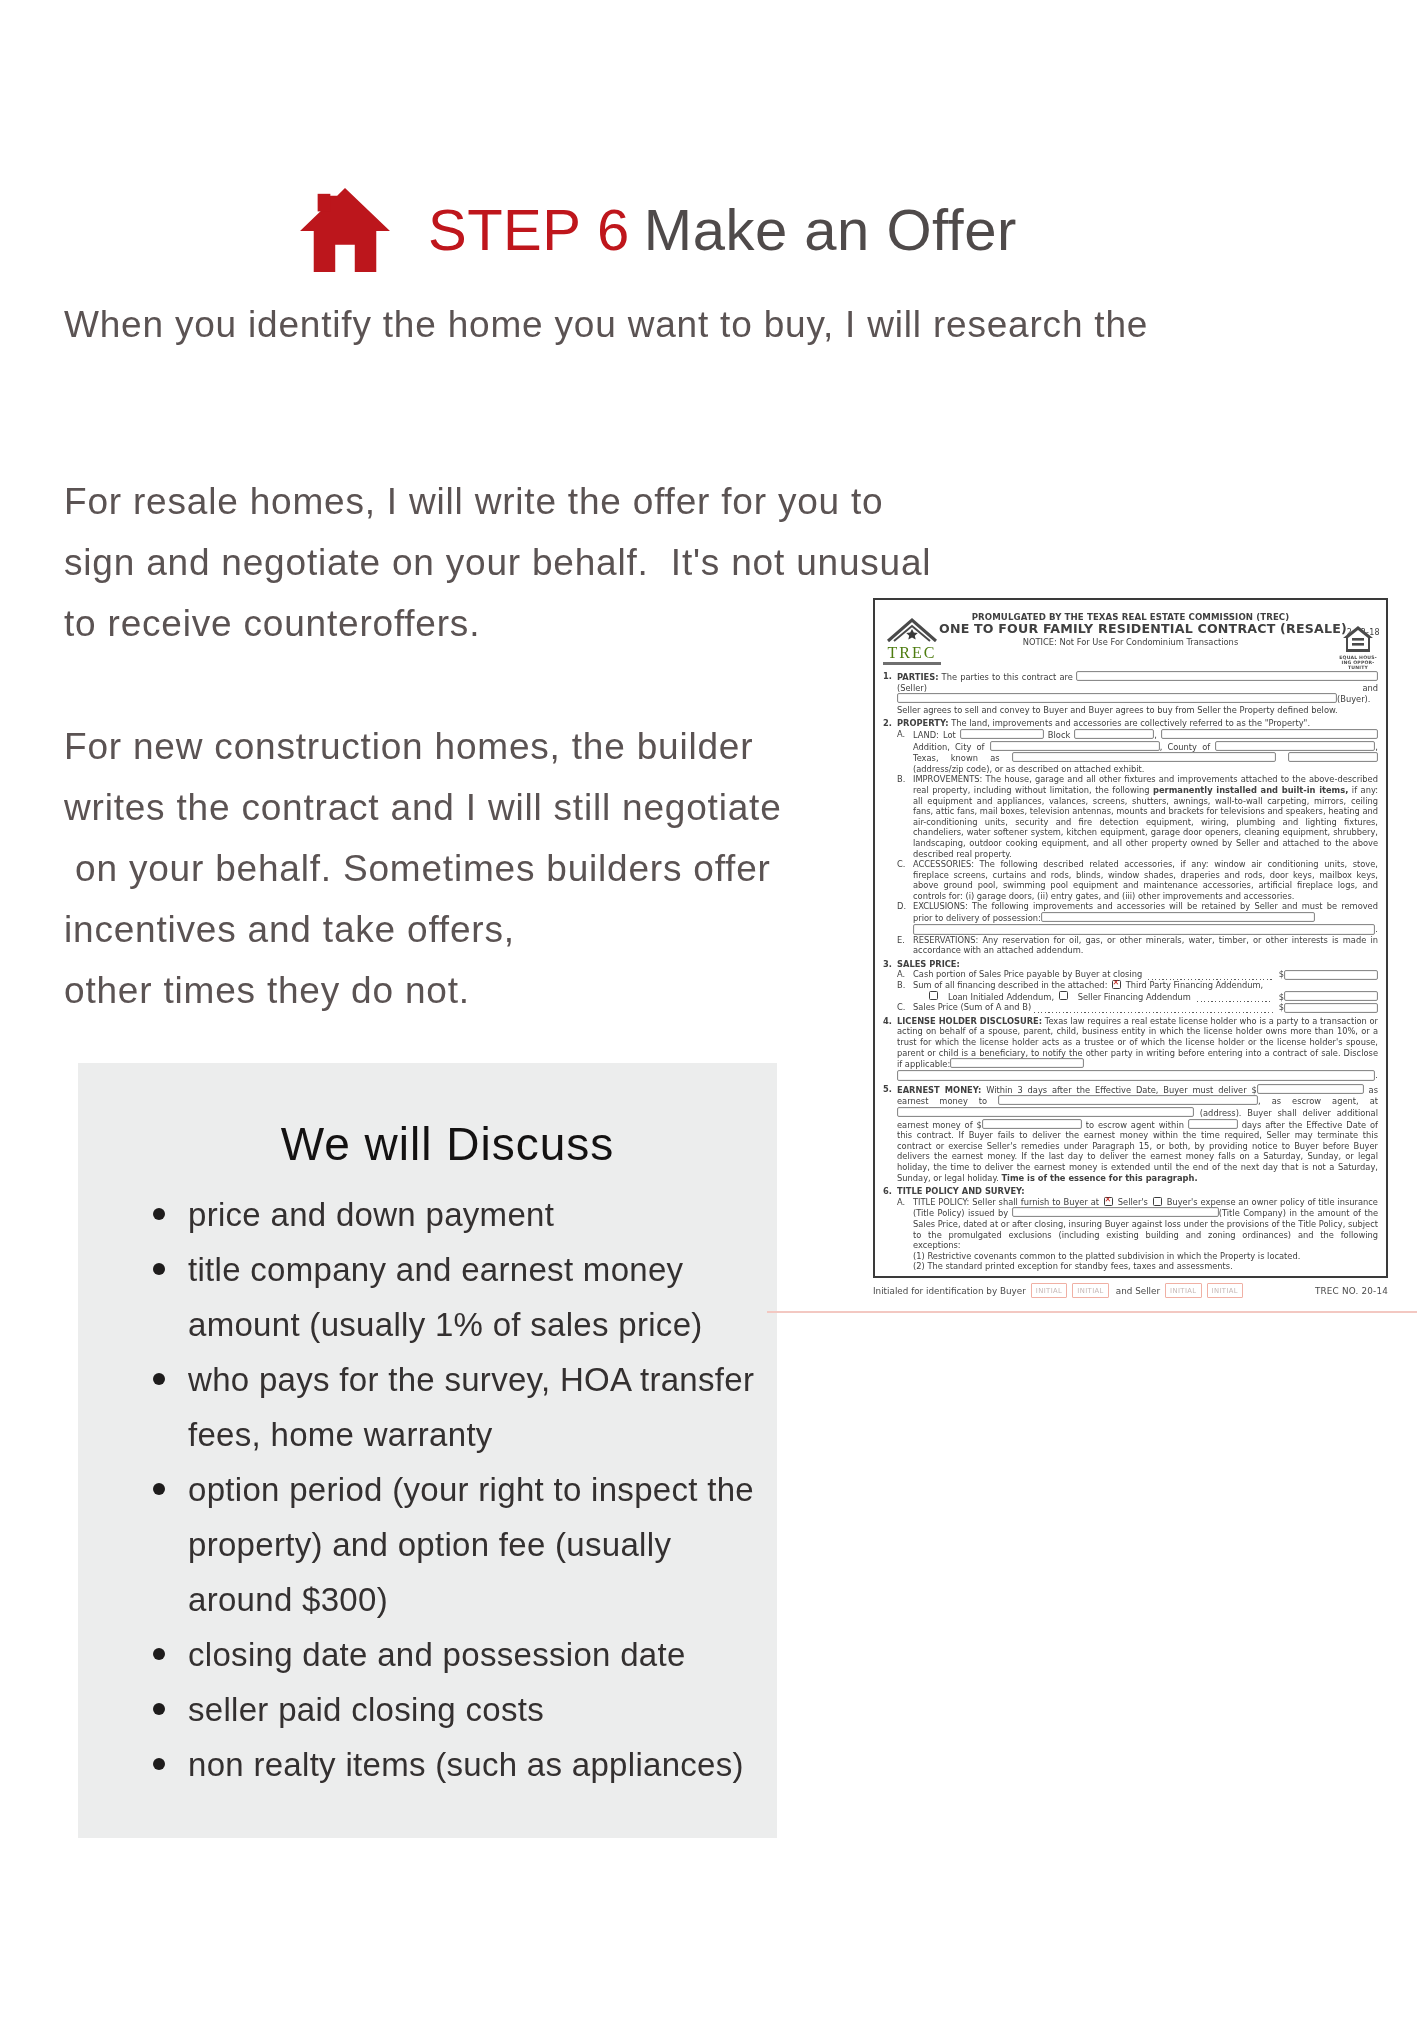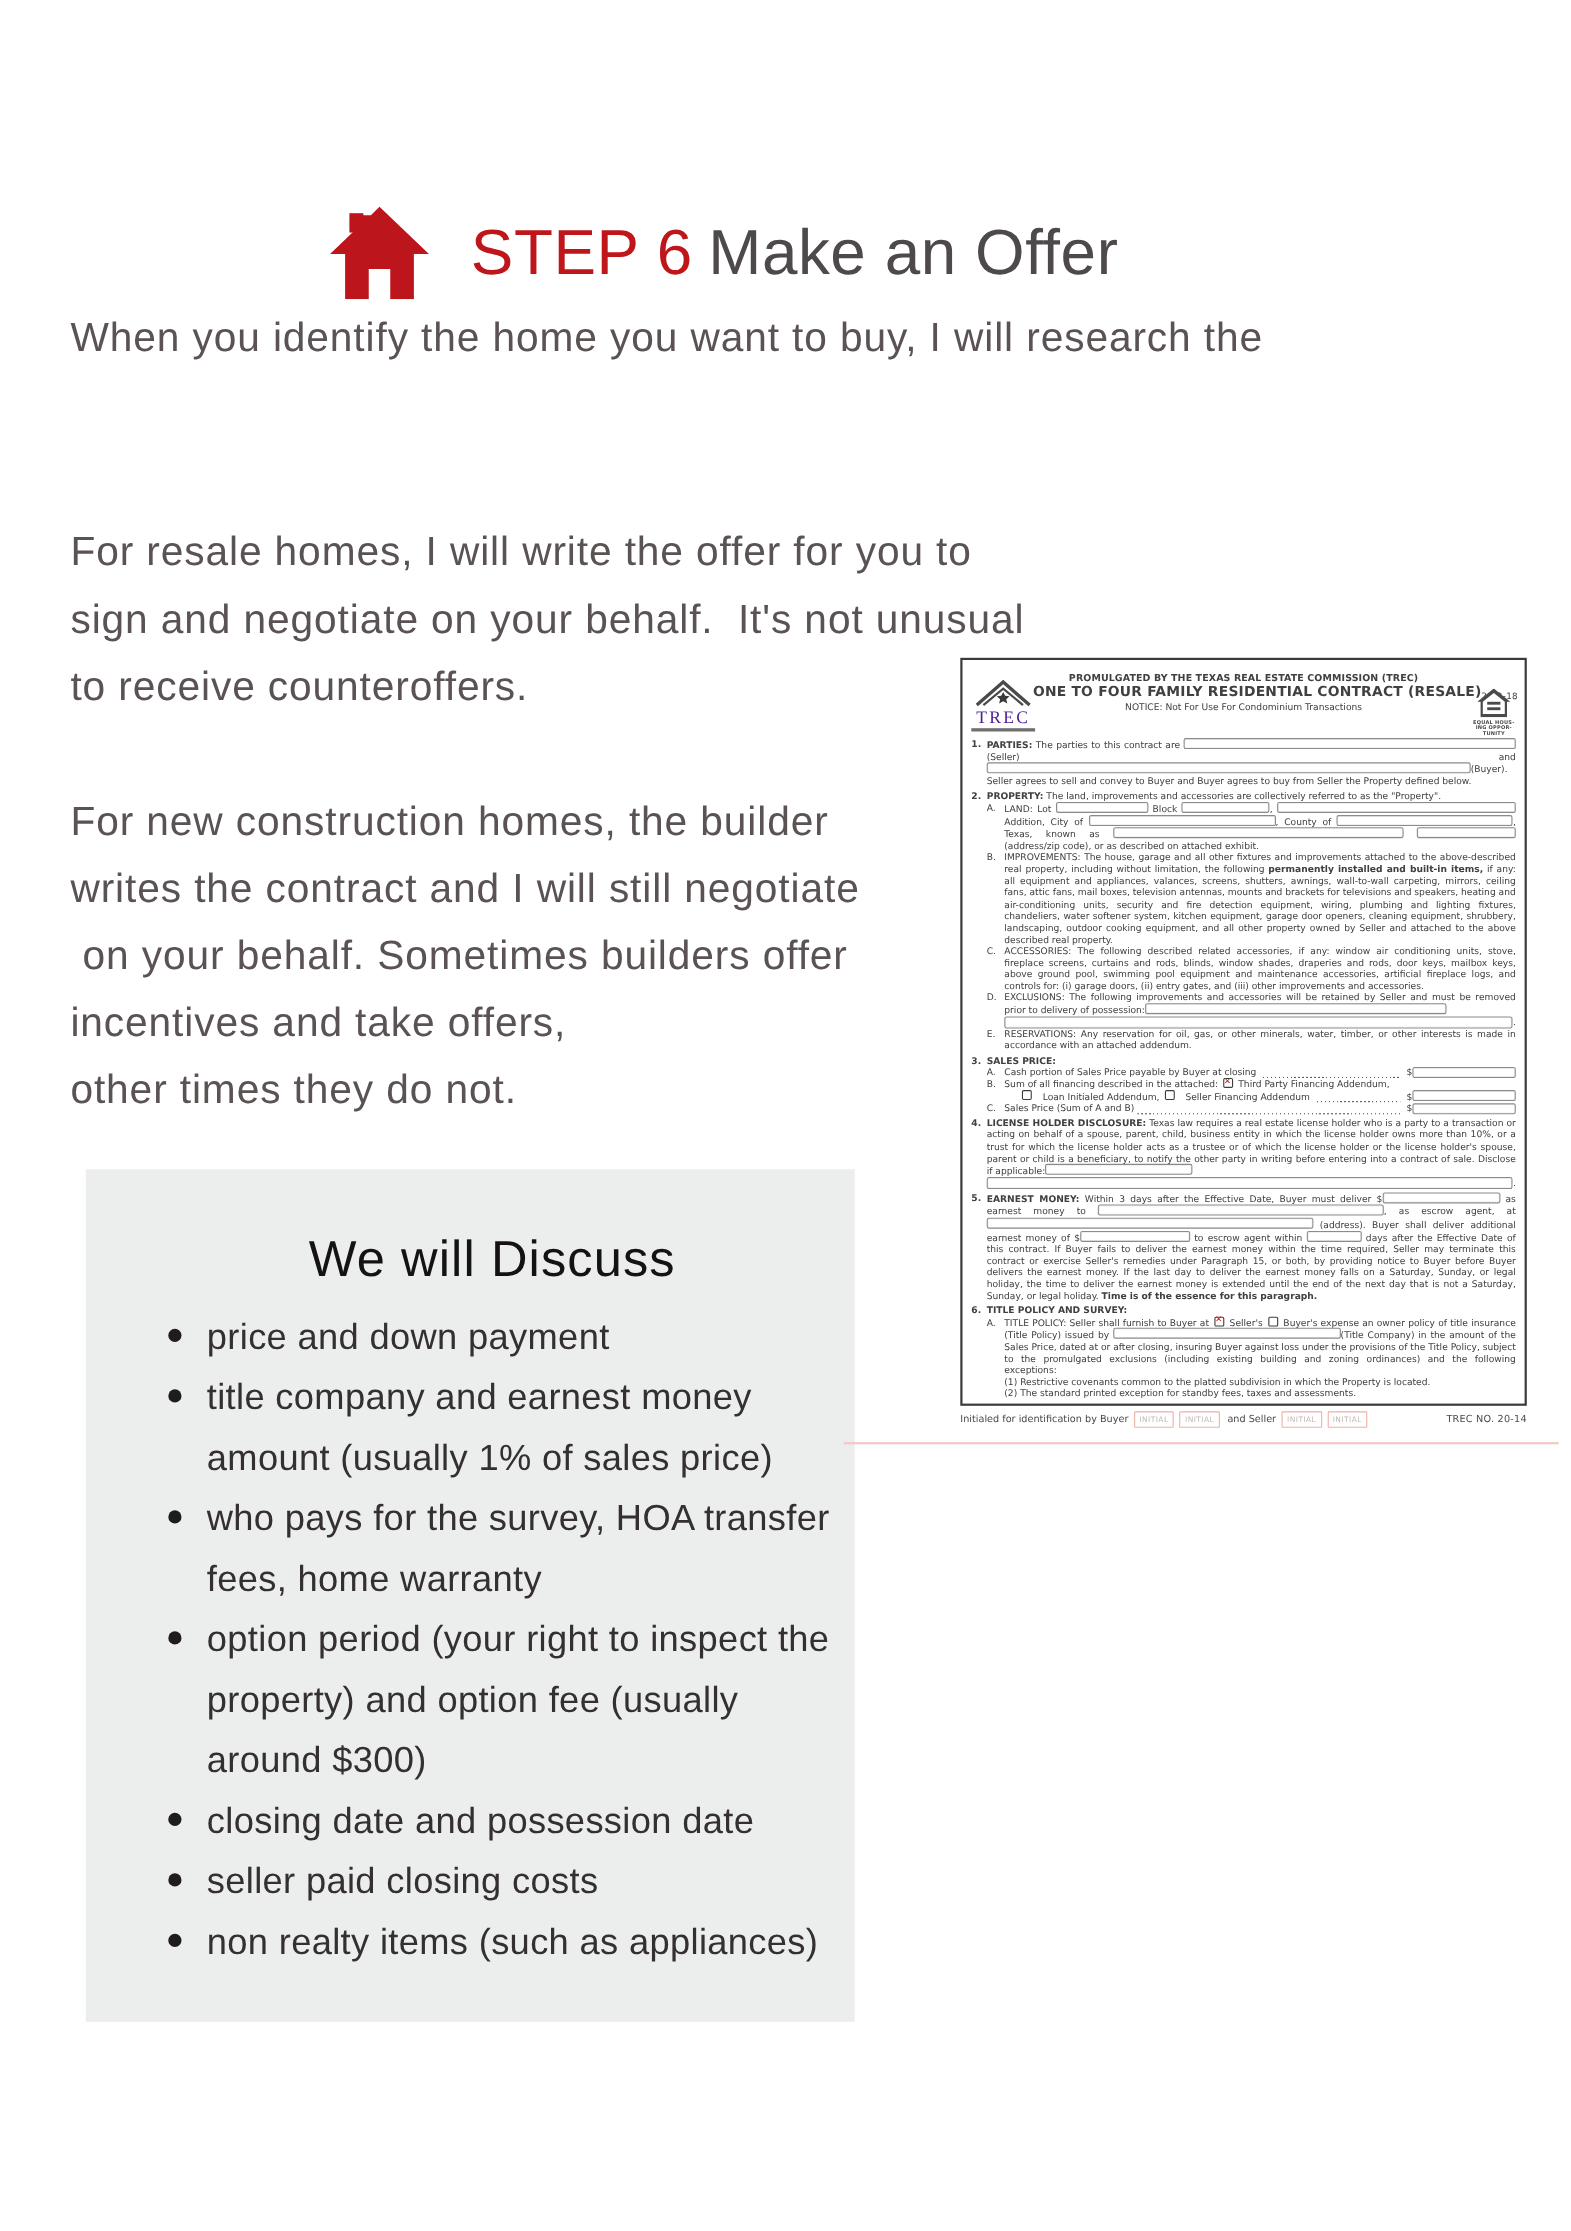--- a/index.html
+++ b/index.html
@@ -8,21 +8,21 @@
 
   
   .header{position:absolute;left:296px;top:186px;display:flex;align-items:center;}
   .house-ico{width:98px;height:86px;margin-right:34px;flex:0 0 auto;}
   .title{font-size:58px;letter-spacing:.5px;color:#4f4a4a;font-weight:300;white-space:pre;}
   .title .step{color:#bf161c;margin-right:14px;}
 
   
   .para{position:absolute;left:64px;color:#5b5353;font-size:37px;font-weight:300;letter-spacing:.8px;}
   .pline{line-height:61px;white-space:pre;}
-  #para-0{top:276px;}
+  #para-0{top:294px;}
   #para-1{top:471px;}
   #para-2{top:716px;}
 
   
   .discuss{position:absolute;left:78px;top:1063px;width:659px;height:775px;background:#eceded;padding-left:40px;}
   .discuss-title{margin-top:54px;text-align:center;font-size:46px;color:#141212;letter-spacing:1px;}
   #bullets{list-style:none;margin:16px 0 0 0;padding:0 0 0 70px;}
   #bullets li{position:relative;color:#343030;font-size:33px;font-weight:300;letter-spacing:.3px;}
   #bullets li::before{content:"";position:absolute;left:-35px;top:21px;width:12px;height:12px;border-radius:50%;background:#1e1c1c;}
   #bullets .bl{line-height:55px;white-space:pre;}
@@ -30,21 +30,21 @@
   
   .formwrap{position:absolute;left:873px;top:598px;width:515px;font-family:"DejaVu Sans",sans-serif;color:#404040;}
   .formbox{box-sizing:border-box;width:515px;height:680px;border:2px solid #3a3a3a;background:#fff;
            padding:3px 8px 2px 8px;overflow:hidden;font-size:8.3px;line-height:10.6px;text-align:justify;}
   .fhead{position:relative;text-align:center;padding:0 56px;min-height:56px;}
   .fdate{position:absolute;right:-2px;top:16px;font-size:8px;letter-spacing:.3px;}
   .fprom{margin-top:9px;font-size:8.6px;letter-spacing:.1px;white-space:nowrap;font-weight:bold;}
   .ftitle{margin-top:1px;font-size:12.6px;font-weight:bold;letter-spacing:.2px;white-space:nowrap;}
   .fnotice{margin-top:3px;font-size:8.3px;}
   .trec-logo{position:absolute;left:-2px;top:5px;width:62px;text-align:center;}
-  .trec-word{font-family:"Liberation Serif",serif;font-size:16px;letter-spacing:2px;color:#4c1d95;line-height:14px;}
+  .trec-word{font-family:"Liberation Serif",serif;font-size:16px;letter-spacing:2px;color:#4d7c0f;line-height:14px;}
   .trec-bar{height:3px;background:#6f6f6f;margin:2px 2px 0 2px;}
   .eh-logo{position:absolute;right:0px;top:14px;width:40px;text-align:center;}
   .eh-line{font-size:4.6px;line-height:5px;color:#4a4a4a;font-weight:bold;letter-spacing:.2px;}
 
   .sec{position:relative;padding-left:14px;margin-top:3px;}
   .sec .num{position:absolute;left:0;top:0;font-weight:bold;}
   .sub{position:relative;padding-left:16px;margin-left:14px;}
   .sub .letter{position:absolute;left:0;top:0;}
   .sub.ind{margin-left:28px;}
   .flexline{display:flex;align-items:baseline;text-align:left;}

